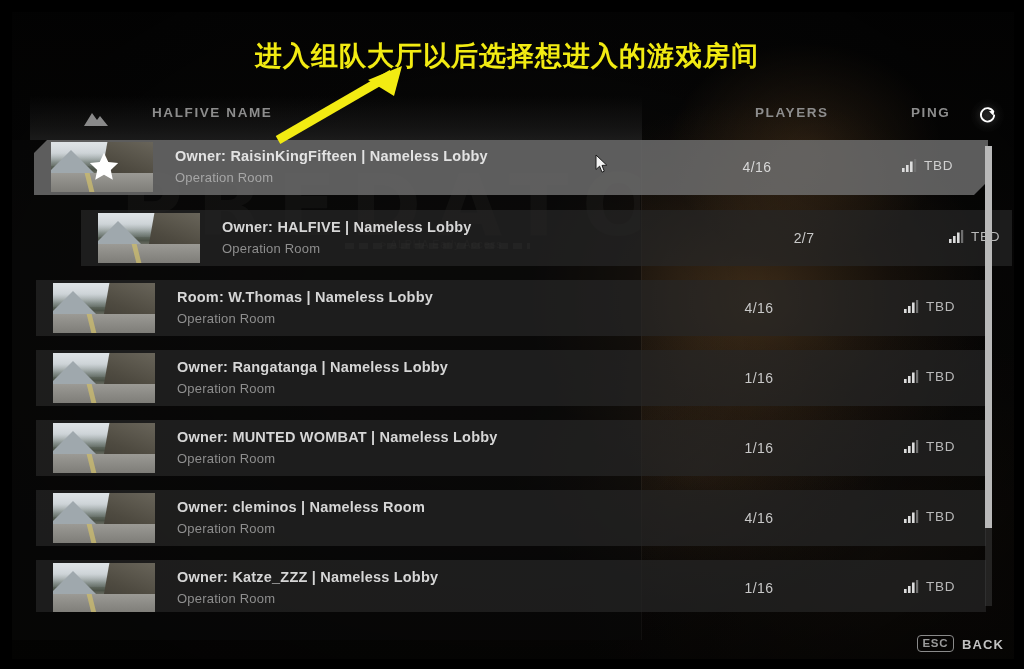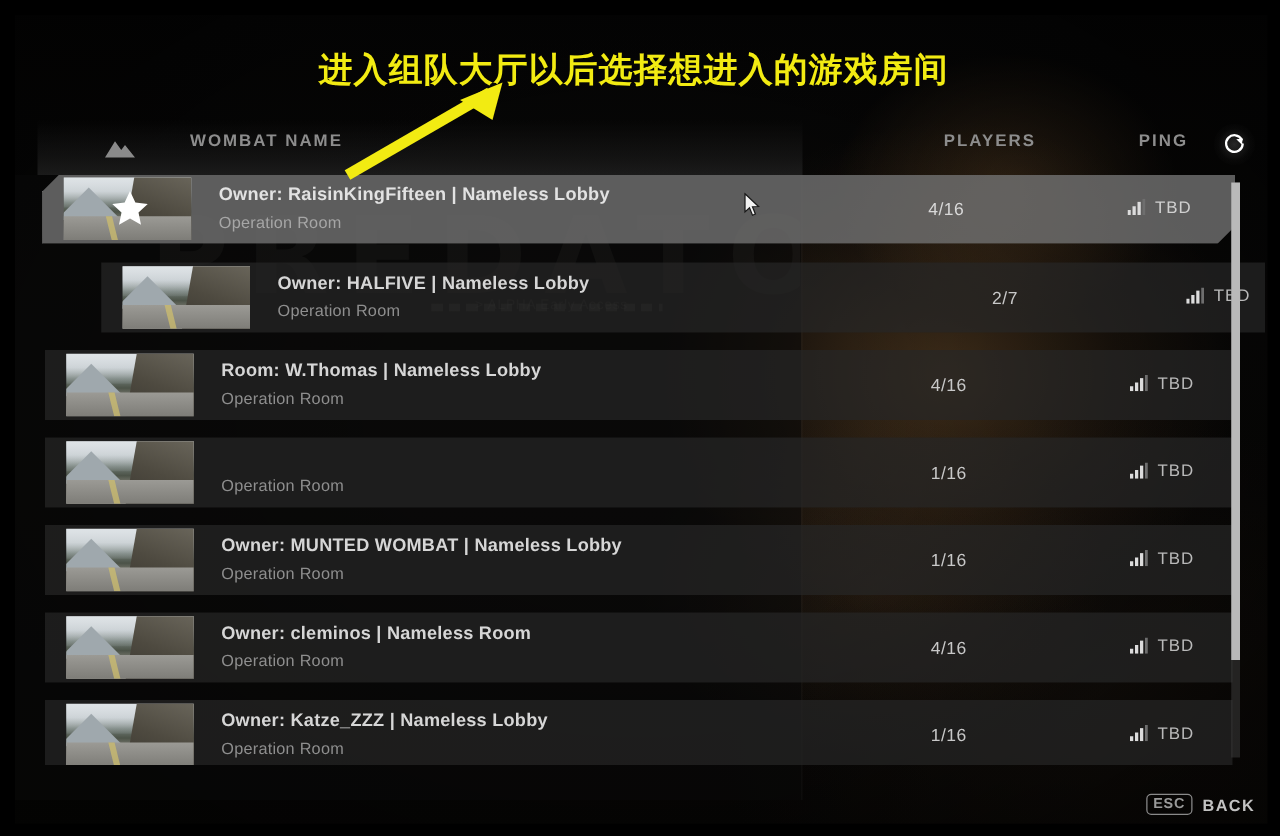--- a/index.html
+++ b/index.html
@@ -338,21 +338,21 @@
   <div id="bg-logo">PREDATOR</div>
   <div id="bg-dashes"></div>
   <div id="bg-subline">&gt; ALPHA Early Access</div>
 
   <div id="list-header">
     <div id="header-thumb-icon">
       <svg width="28" height="20" viewBox="0 0 28 20">
         <path d="M2 18 L10 5 L15 12 L18 8 L26 18 Z" fill="#8a8a8a"></path>
       </svg>
     </div>
-    <div id="header-server-name">WOMBAT NAME</div>
+    <div id="header-server-name">HALFIVE NAME</div>
   </div>
 
   <div id="header-players">PLAYERS</div>
   <div id="header-ping">PING</div>
 
   <div id="refresh-button">
     <svg width="19" height="19" viewBox="0 0 20 20">
       <path d="M16.2 6.0 A7 7 0 1 0 17 10" fill="none" stroke="#ffffff" stroke-width="1.9" stroke-linecap="round"></path>
       <path d="M11.6 5.6 L16.9 5.1 L16.4 10.4 Z" fill="#ffffff"></path>
     </svg>
@@ -426,20 +426,21 @@
         </div>
       </div>
       <div class="server-row" style="top: 210px;">
         <div class="row-thumb">
           <div class="sky-haze"></div>
           <div class="mtn-left"></div>
           <div class="mtn-right"></div>
           <div class="road"></div>
           <div class="road-line"></div>
         </div>
+        <div class="row-title">Owner: Rangatanga | Nameless Lobby</div>
         <div class="row-subtitle">Operation Room</div>
         <div class="row-players">1/16</div>
         <div class="row-ping-wrap">
           <svg class="signal-icon" viewBox="0 0 15 13">
             <rect x="0" y="9" width="2.6" height="4" fill="#dcdcdc"></rect>
             <rect x="4" y="6" width="2.6" height="7" fill="#dcdcdc"></rect>
             <rect x="8" y="2.5" width="2.6" height="10.5" fill="#dcdcdc"></rect>
             <rect x="12" y="0" width="2.2" height="13" fill="#6e6e6e"></rect>
           </svg>
           <span class="row-ping-label">TBD</span>

